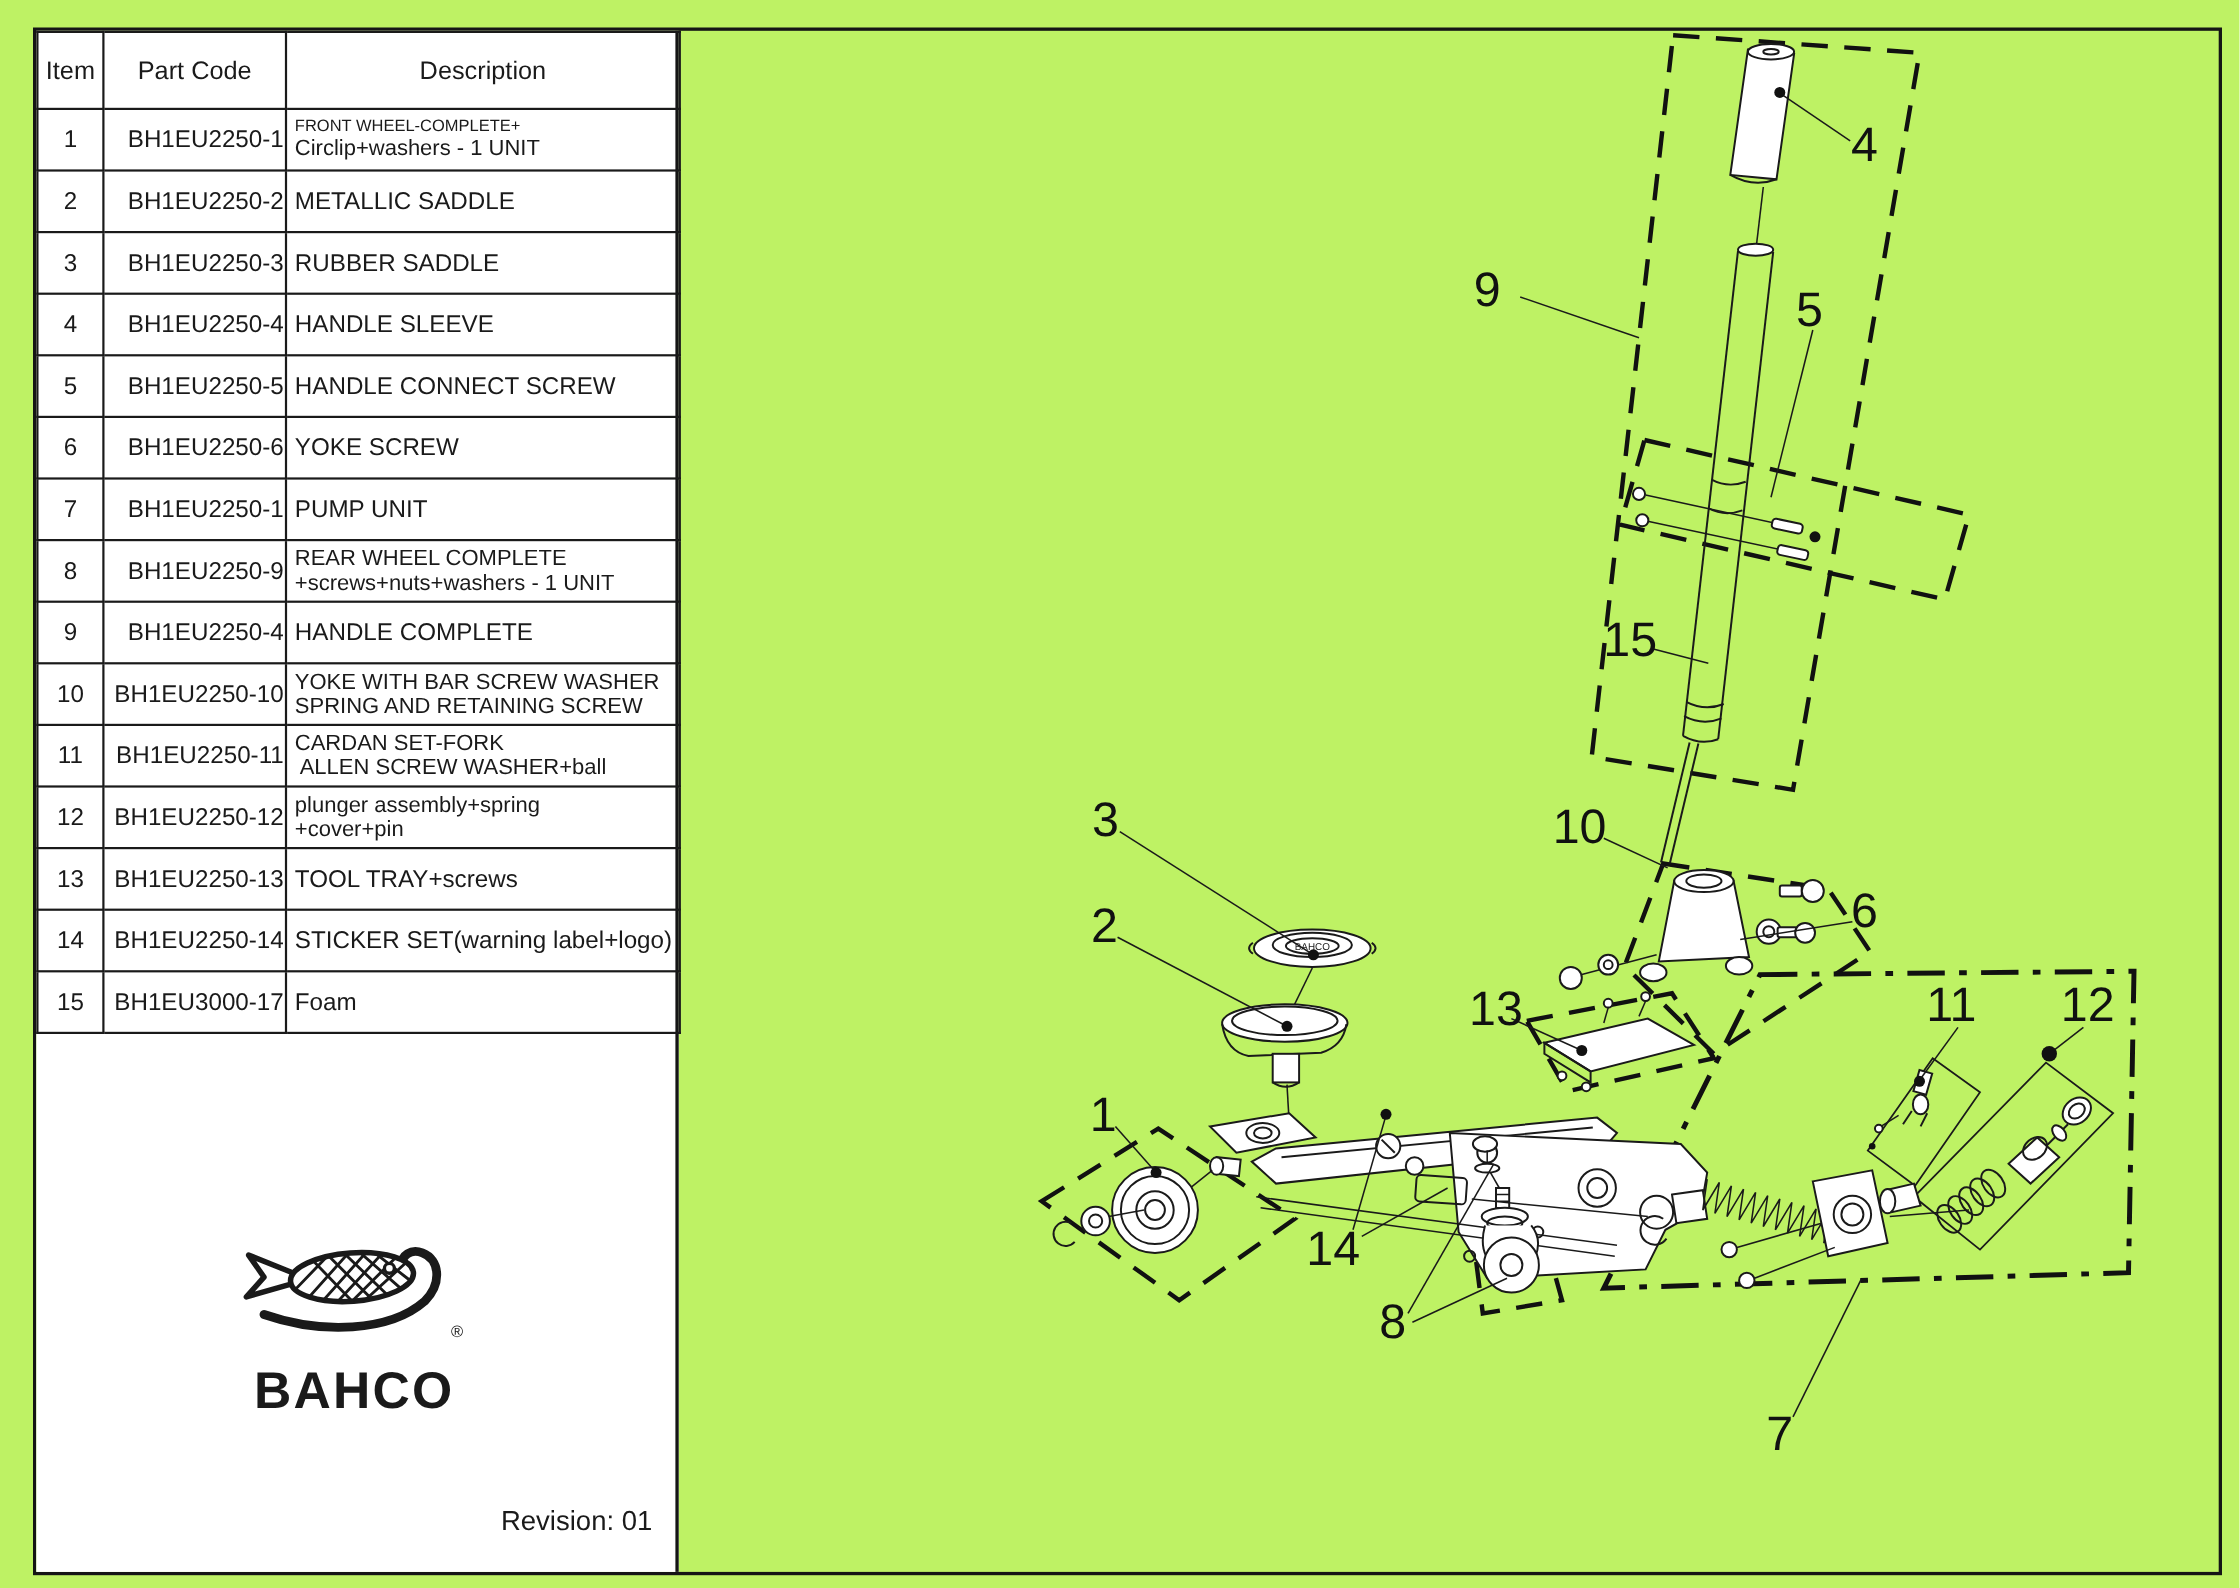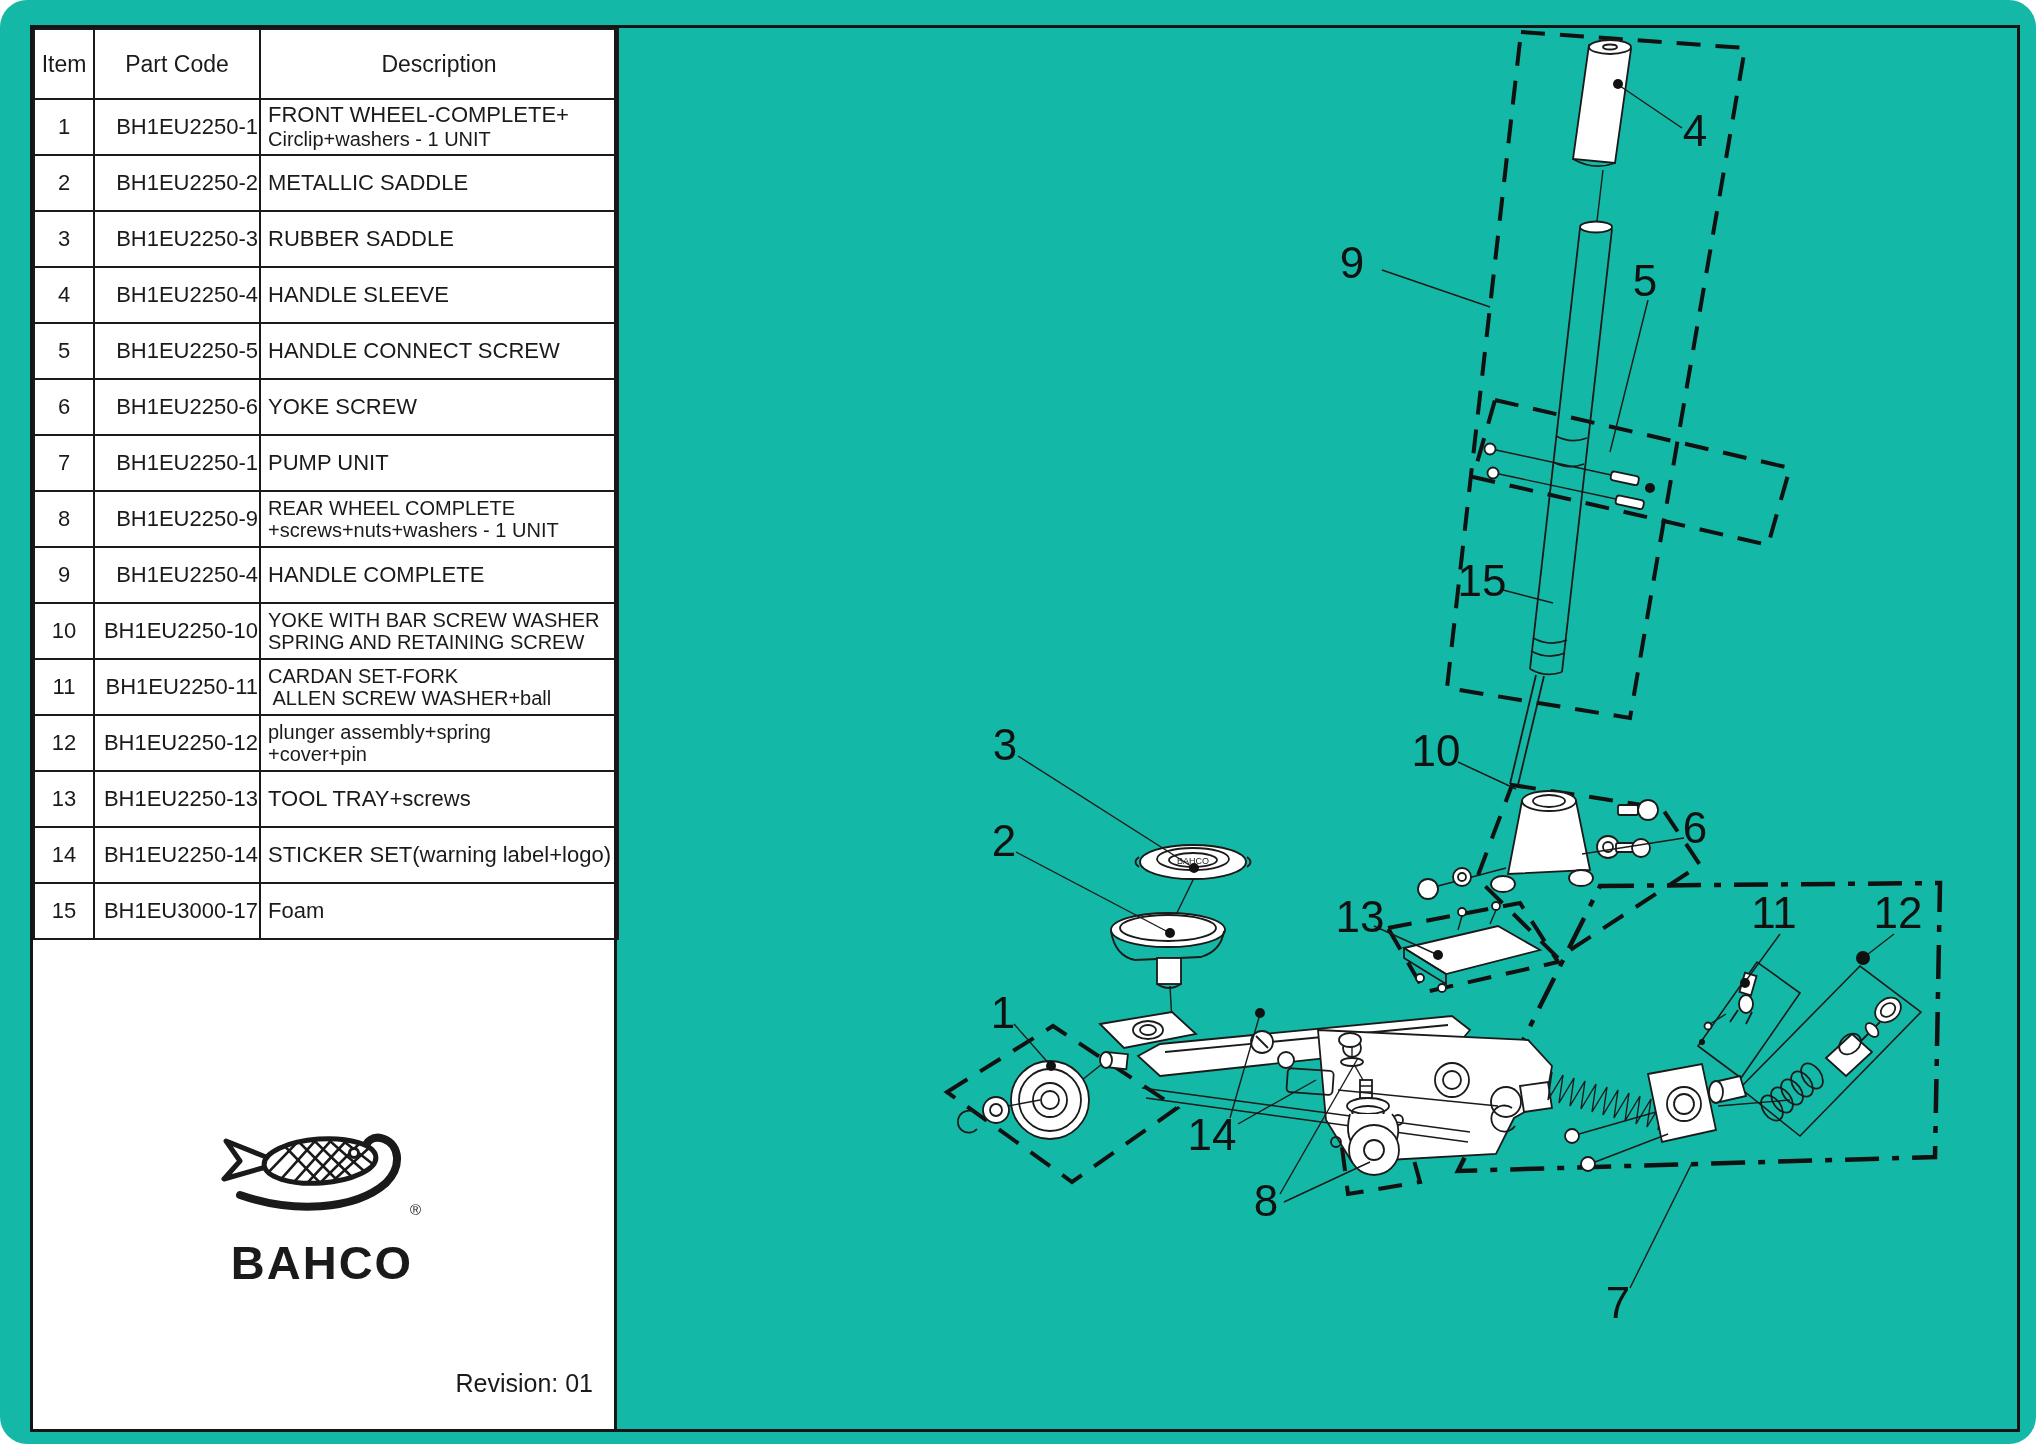--- a/index.html
+++ b/index.html
@@ -1,33 +1,33 @@
 <!DOCTYPE html>
 <html><head>
 <meta charset="utf-8">
 <style>
   html,body{margin:0;padding:0;background:#fff;}
-  .page{position:relative;width:2036px;height:1444px;background:#14b8a6;
-        font-family:"Liberation Sans",sans-serif;color:#1a1a1a;overflow:hidden;border-radius:27px;}
+  .page{position:relative;width:2036px;height:1444px;background:#bef264;
+        font-family:"Liberation Sans",sans-serif;color:#1a1a1a;overflow:hidden;}
   .frame{position:absolute;left:30px;top:25px;width:1990px;height:1407px;
          border:3px solid #151515;box-sizing:border-box;}
   .left-panel{position:absolute;left:0;top:0;width:584px;height:100%;
          border-right:3px solid #151515;box-sizing:border-box;background:#fff;}
   table.parts{border-collapse:collapse;table-layout:fixed;width:584px;}
   table.parts th,table.parts td{border:2.5px solid #1a1a1a;vertical-align:middle;
          overflow:hidden;white-space:pre;}
   table.parts th{height:66px;font-weight:400;font-size:23px;text-align:center;}
   table.parts tr.r{height:56px;}
   td.c-item{text-align:center;font-size:22px;}
   td.c-code{text-align:right;font-size:22px;}
   td.c-desc{font-size:22px;padding-left:7px;line-height:1.12;}
   td.c-desc .d{display:block;}
   td.c-desc .d:empty{display:none;}
   td.c-desc.two{font-size:20px;}
-  td.c-desc .sm{font-size:22px;}
+  td.c-desc .sm{font-size:15px;}
   .brand{position:absolute;left:0;right:3px;bottom:120px;height:190px;text-align:center;}
   .brand .word{font-size:47px;font-weight:700;letter-spacing:2px;margin-top:-6px;}
   .code-bar{position:absolute;left:0;right:3px;bottom:60px;height:58px;background:#1a1a1a;
         color:#fff;text-align:center;line-height:58px;font-size:42px;font-weight:700;
         letter-spacing:4px;}
   .revision{position:absolute;left:0;right:3px;bottom:0;height:75px;line-height:58px;
         text-align:right;padding-right:18px;font-size:25px;box-sizing:border-box;}
   svg text.callout{font-family:"Liberation Sans",sans-serif;font-size:44px;fill:#111;}
   svg .ln{stroke:#1a1a1a;stroke-width:1.8;fill:none;}
   svg .pt{stroke:#1a1a1a;stroke-width:1.8;fill:#fff;}

